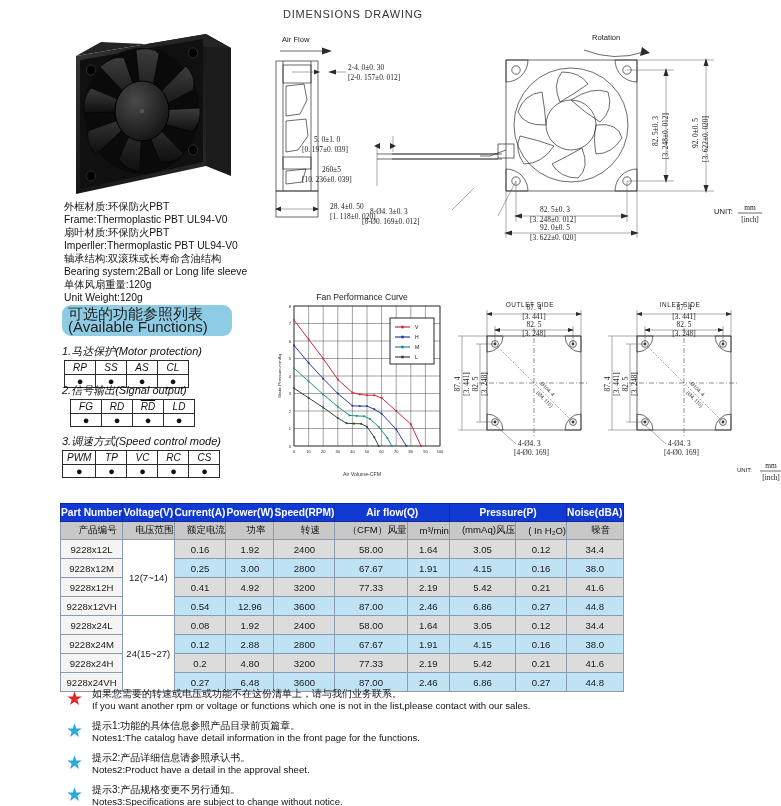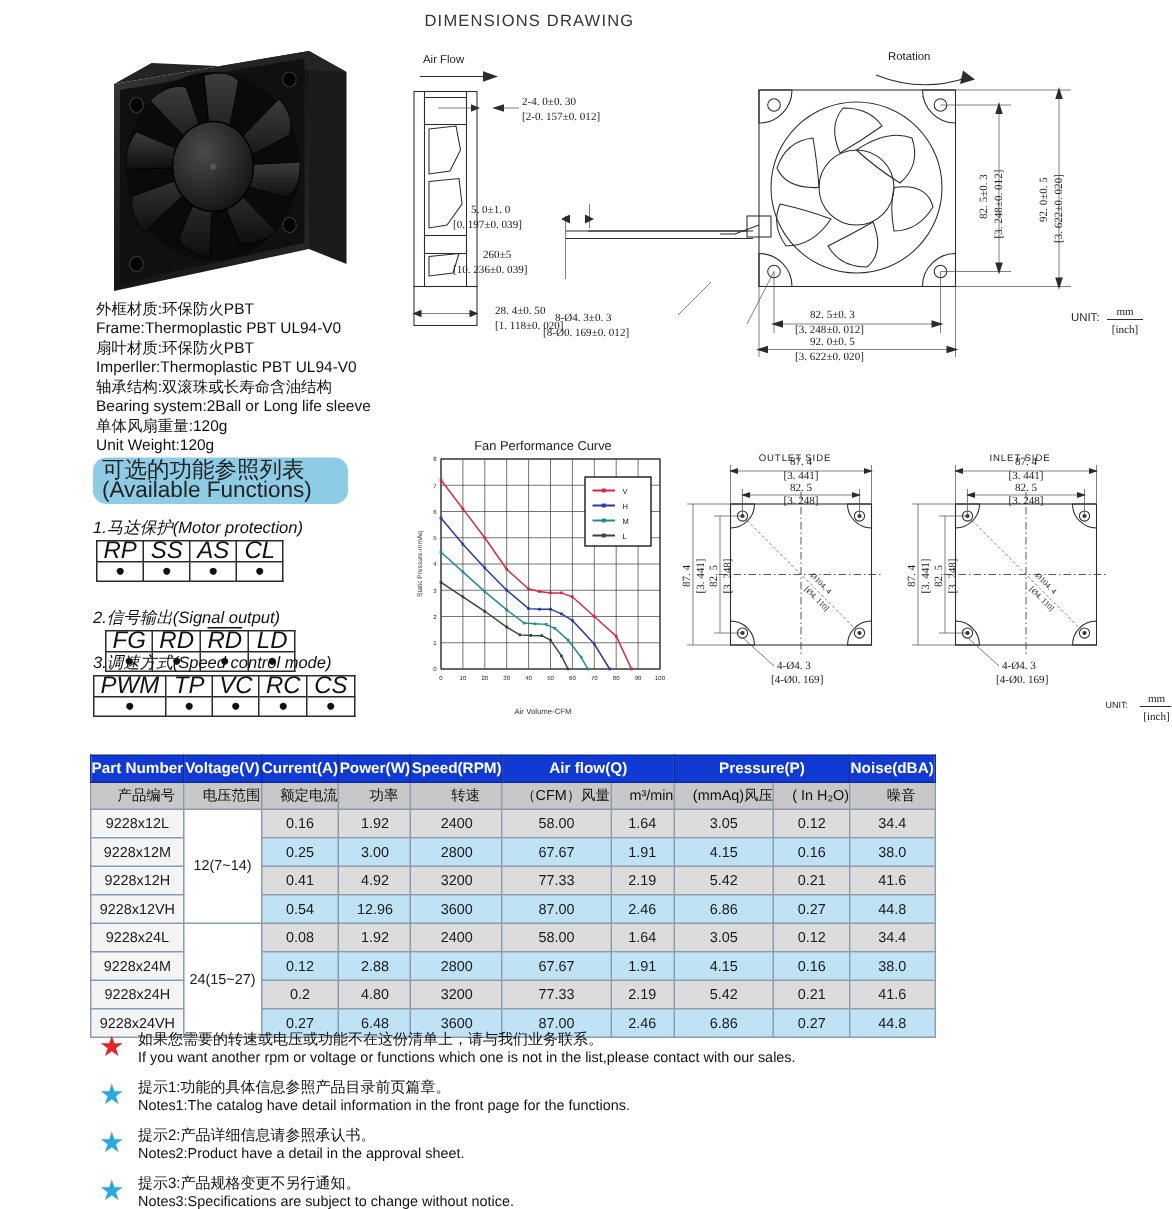--- a/index.html
+++ b/index.html
@@ -29,26 +29,26 @@
 
   
   #func-badge{
     left:62px;top:305px;width:158px;
     background:#8ecbe4;border-radius:9px;
     padding:2px 6px 3px 6px;
     font-size:15px;line-height:13px;color:#222;
   }
   .func-group{font-size:11px;color:#111;font-style:italic;}
   #fg1{left:62px;top:344px;}
-  #fg2{left:62px;top:404px;}
+  #fg2{left:62px;top:383px;}
   #fg3{left:62px;top:434px;}
   table.ftab{border-collapse:collapse;margin-top:1px;}
   table.ftab td{
     border:1px solid #2b2b2b;
-    font-size:16px;
+    font-size:10px;
     text-align:center;
     padding:0 4px;
     height:13px;min-width:22px;
     line-height:13px;
   }
   table.ftab td.dot{height:12px;font-size:11px;line-height:11px;}
   .ovl{text-decoration:overline;}
   #ft1{margin-left:2px;}
   #ft2{margin-left:8px;}
   #ft3{margin-left:0px;}

